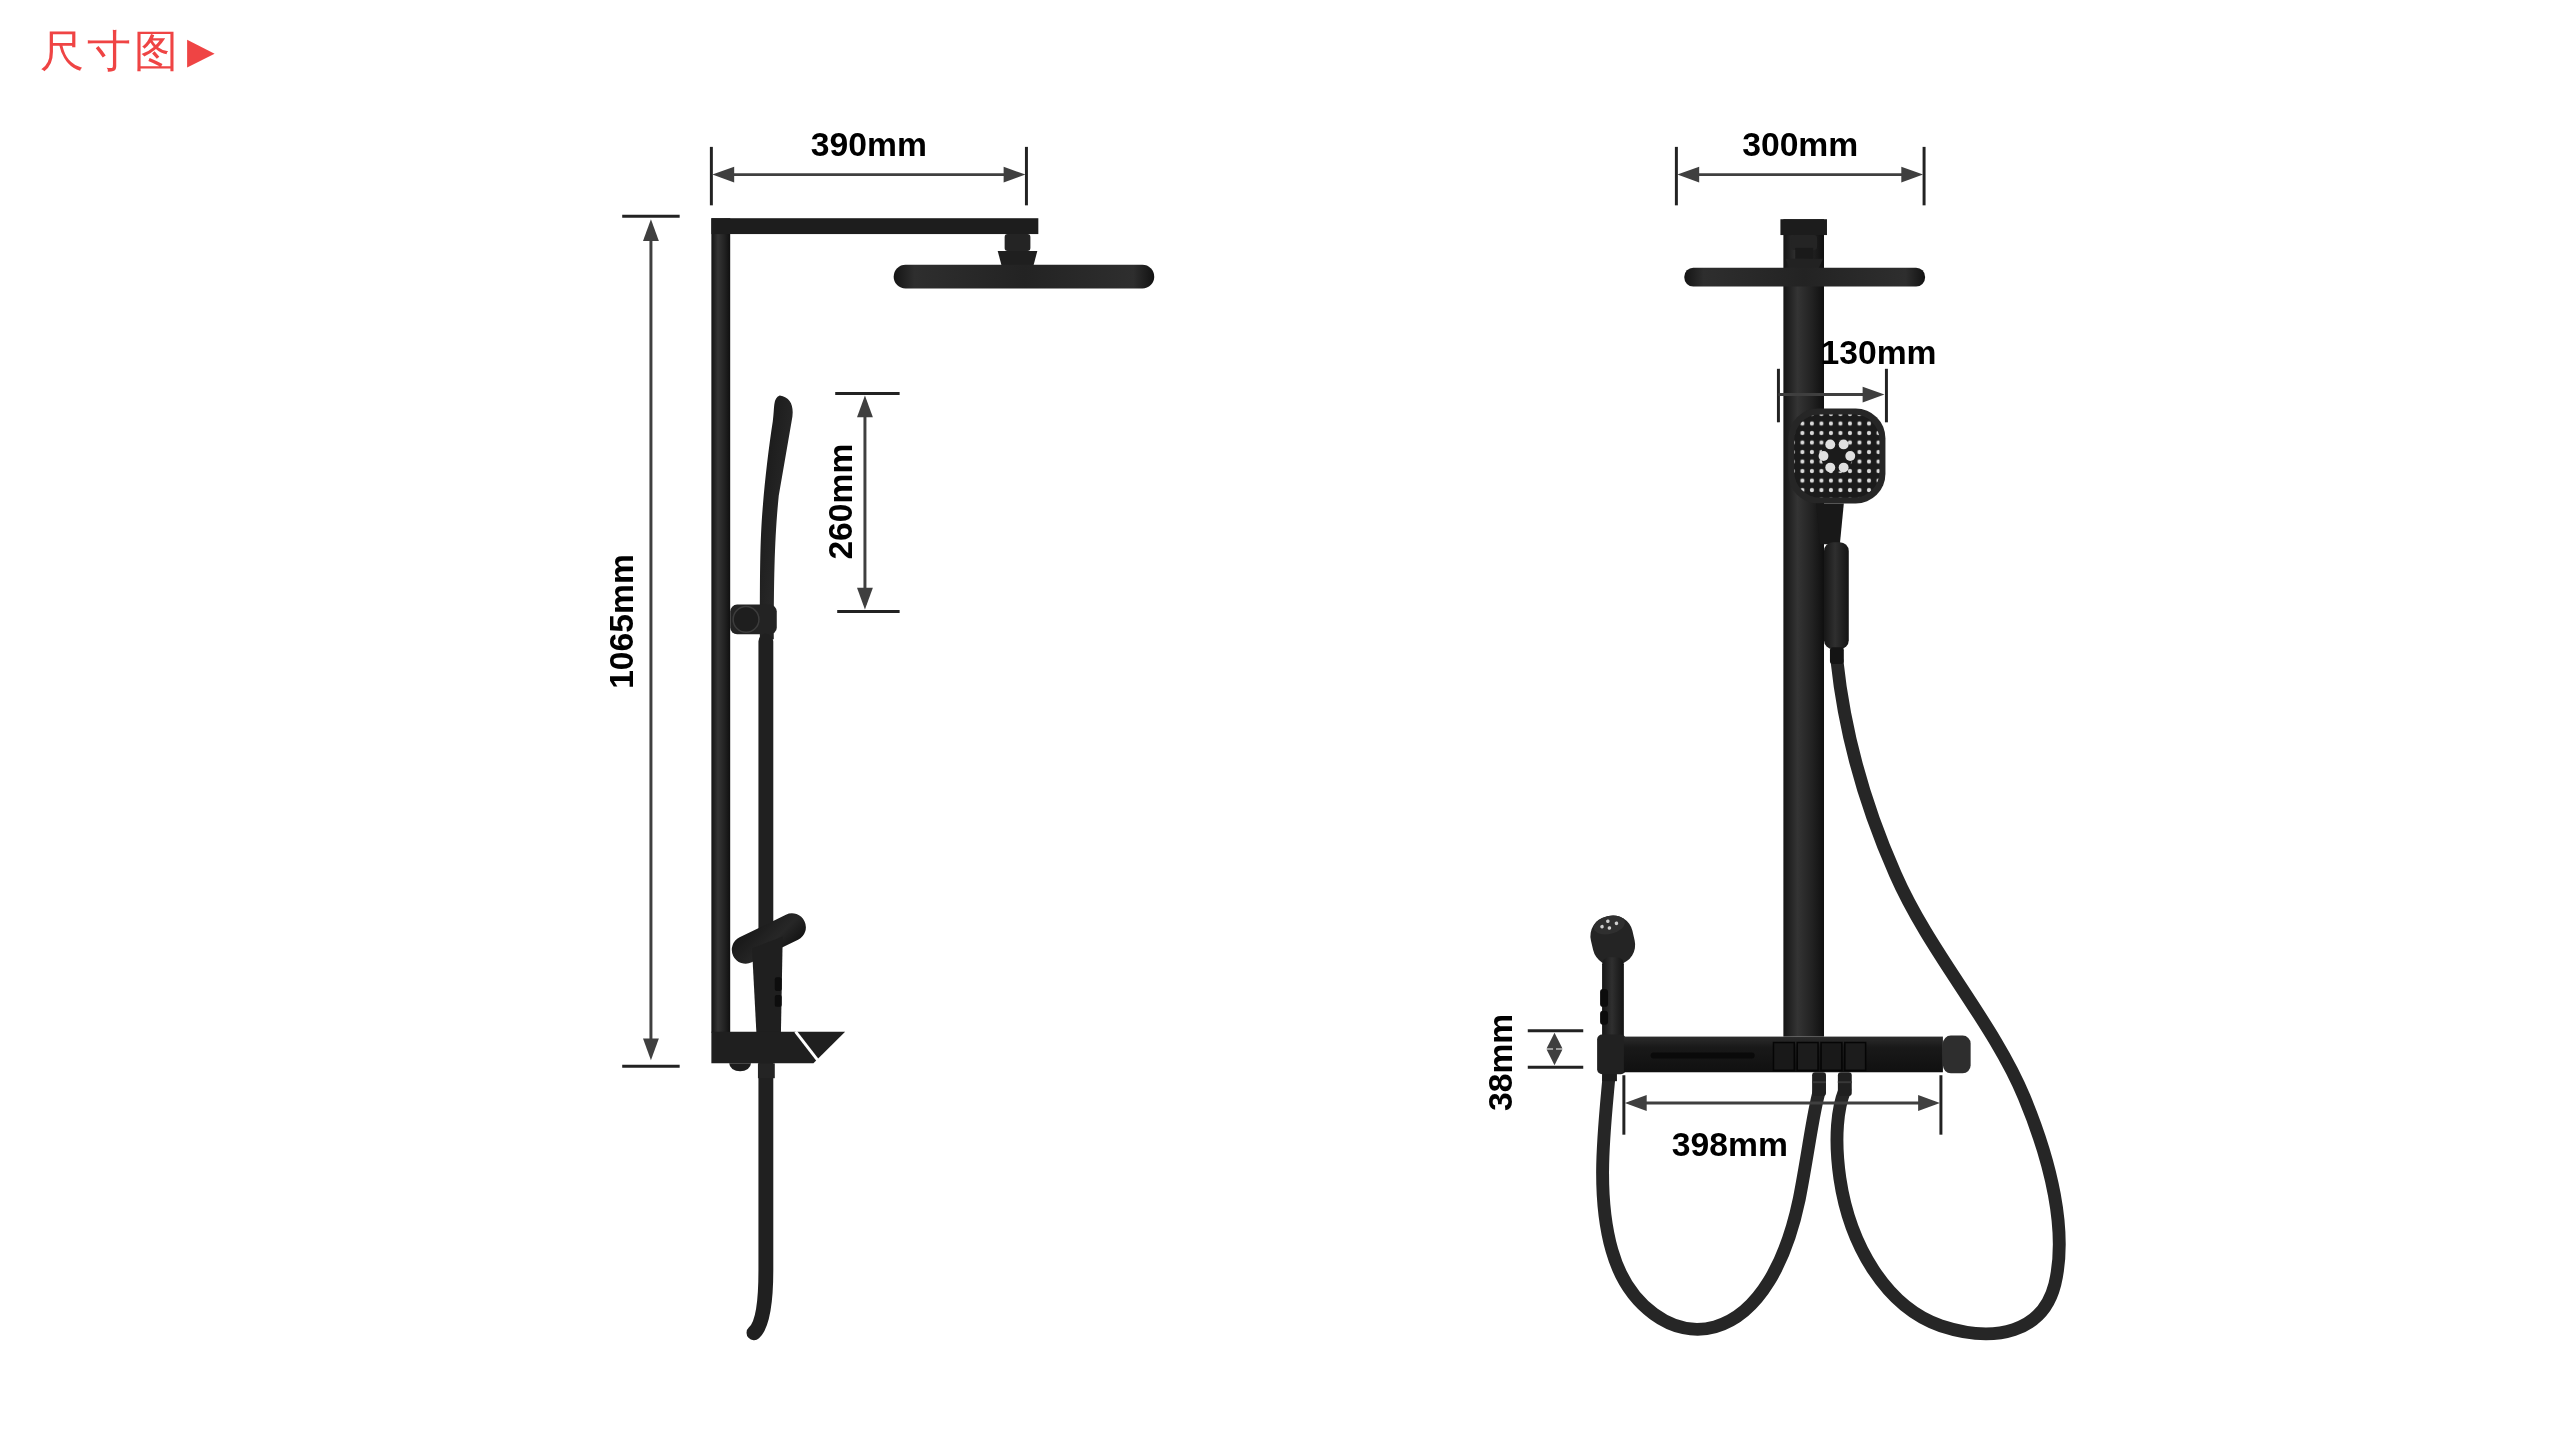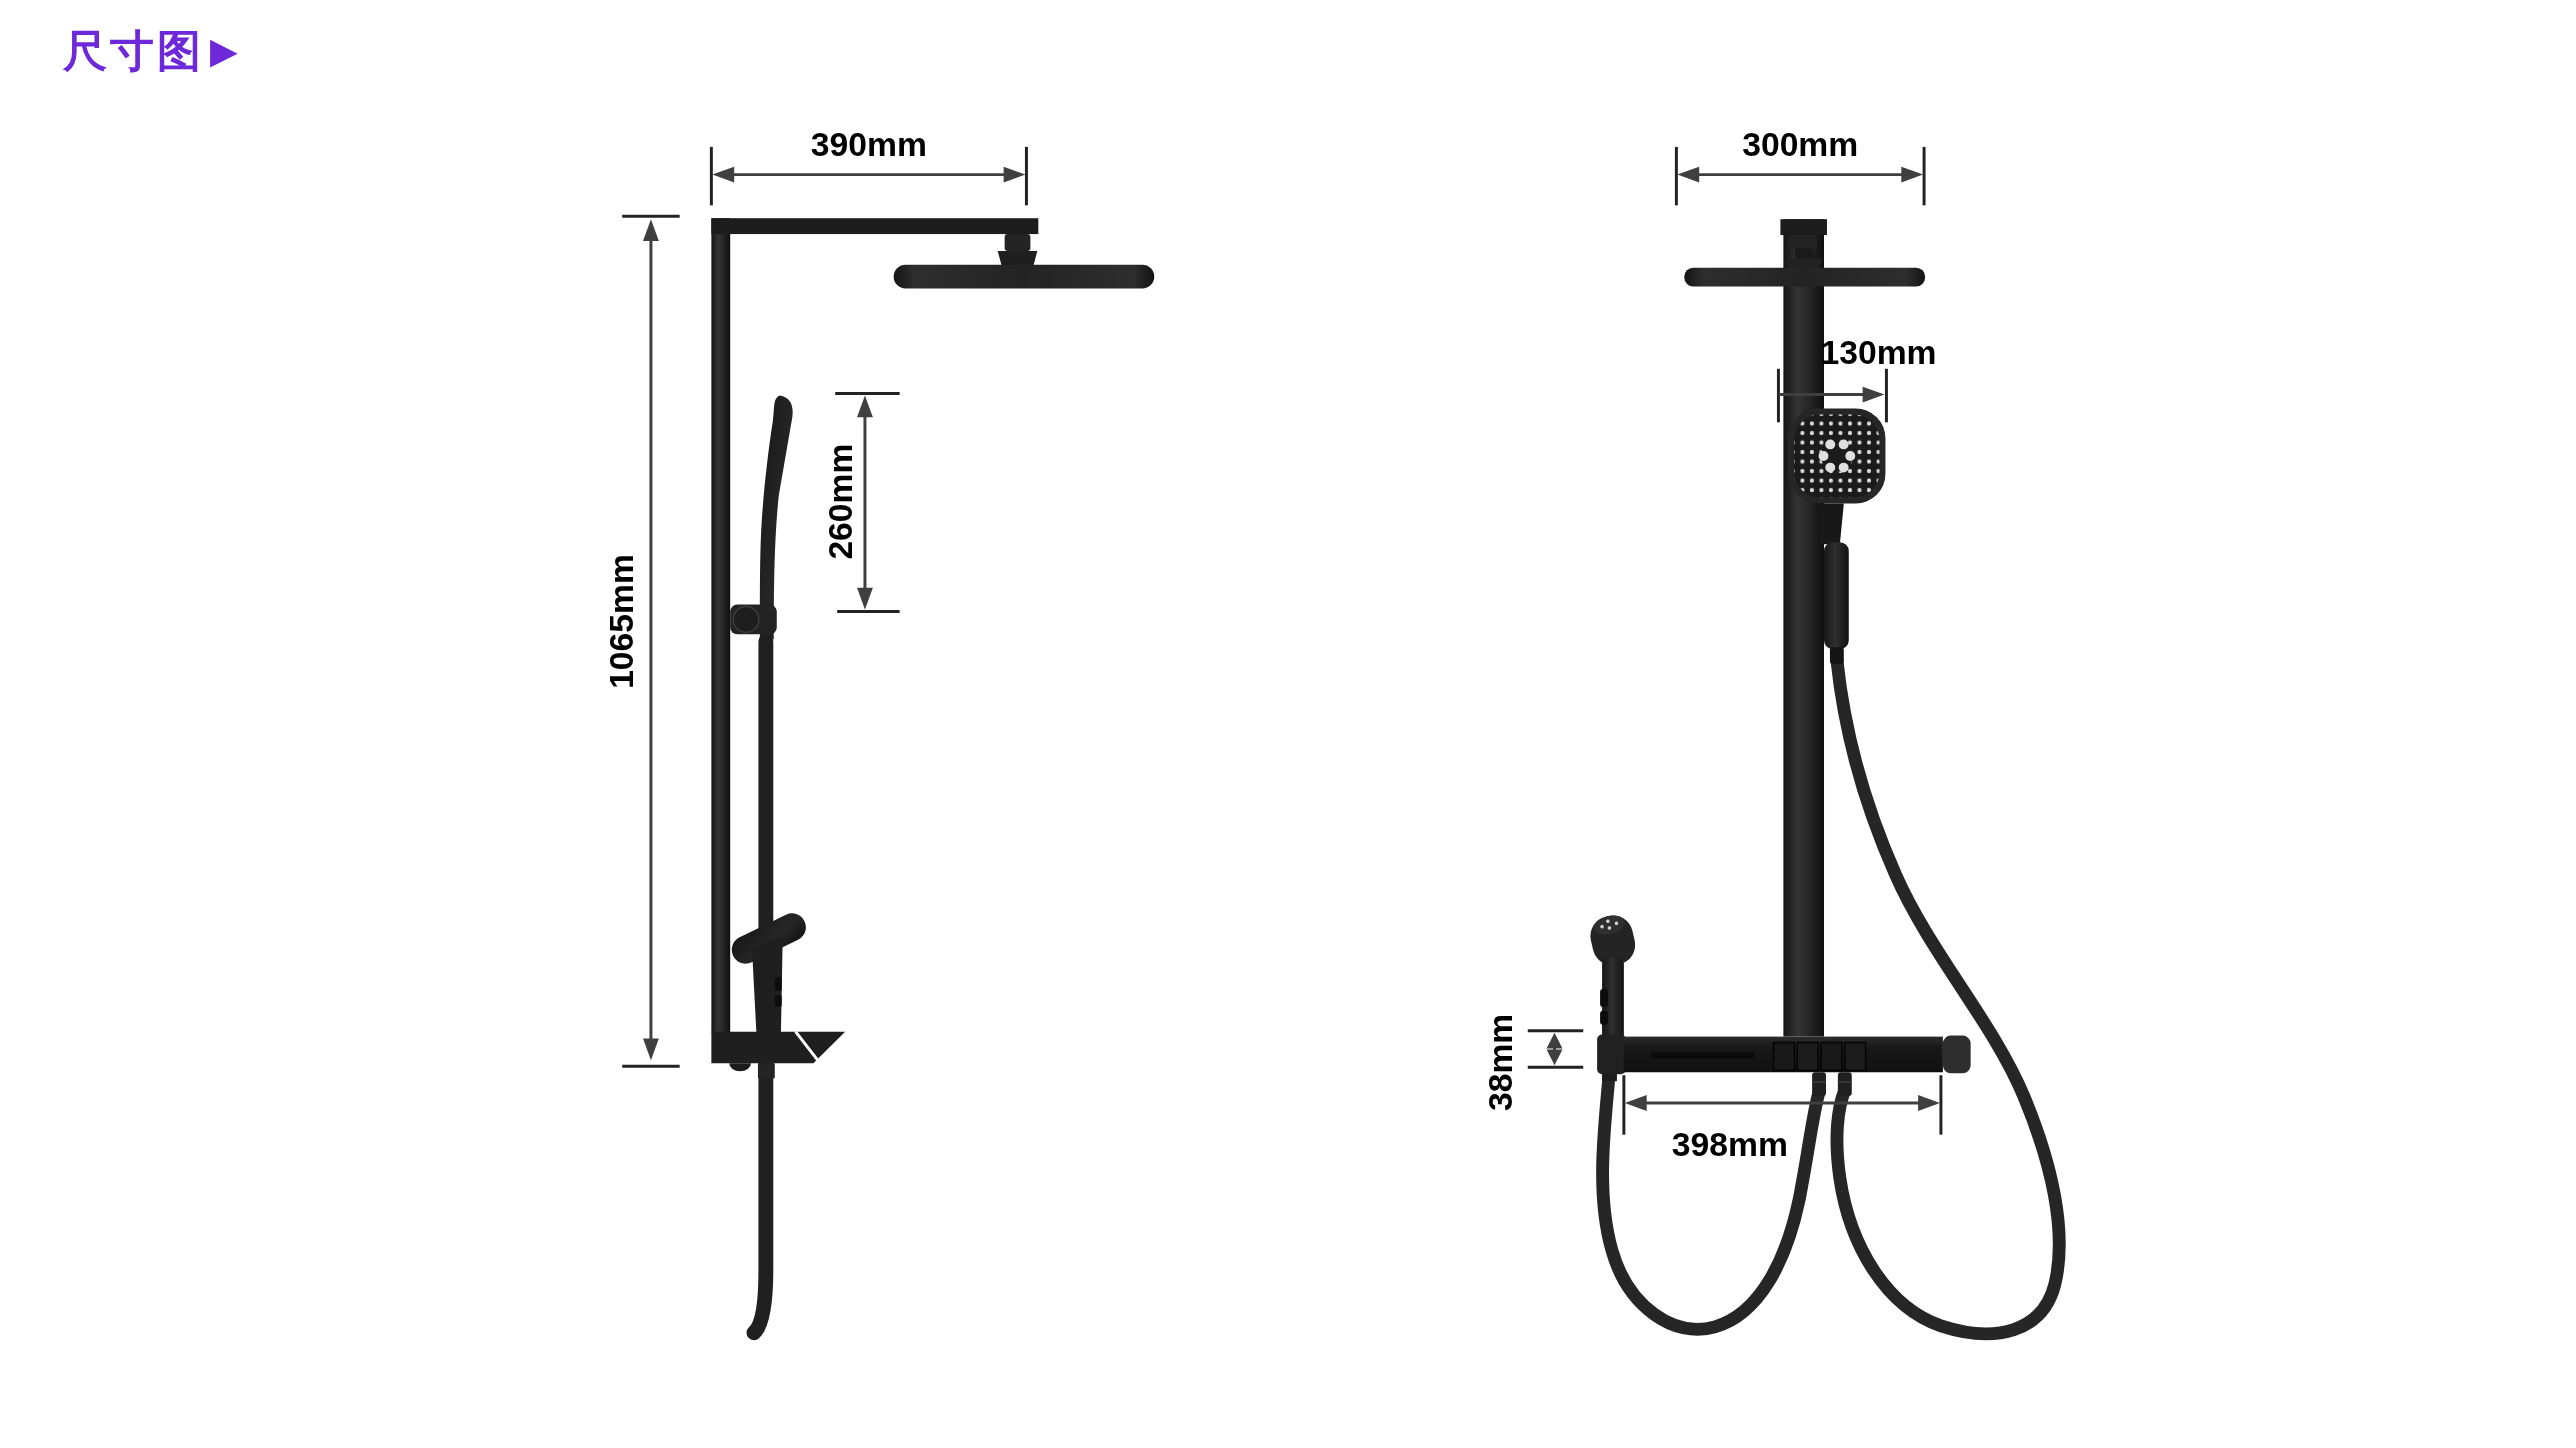--- a/index.html
+++ b/index.html
@@ -4,22 +4,22 @@
 <style>
   html,body{margin:0;padding:0;background:#ffffff;}
   #stage{
     position:relative;
     width:2576px;height:1449px;
     background:#ffffff;
     font-family:"Liberation Sans","DejaVu Sans",sans-serif;
     overflow:hidden;
   }
   #page-title{
-    position:absolute;left:63px;top:22px;
-    font-size:44px;font-weight:bold;color:#6d28d9;
+    position:absolute;left:40px;top:22px;
+    font-size:44px;font-weight:normal;color:#ef4444;
     letter-spacing:3px;white-space:nowrap;
   }
   #page-title .tri{
     font-size:36px;letter-spacing:0;margin-left:6px;
     display:inline-block;transform:translateY(-3px);
   }
   svg{position:absolute;left:0;top:0;}
   svg text{
     font-family:"Liberation Sans","DejaVu Sans",sans-serif;
     font-weight:bold;font-size:34px;fill:#000;

